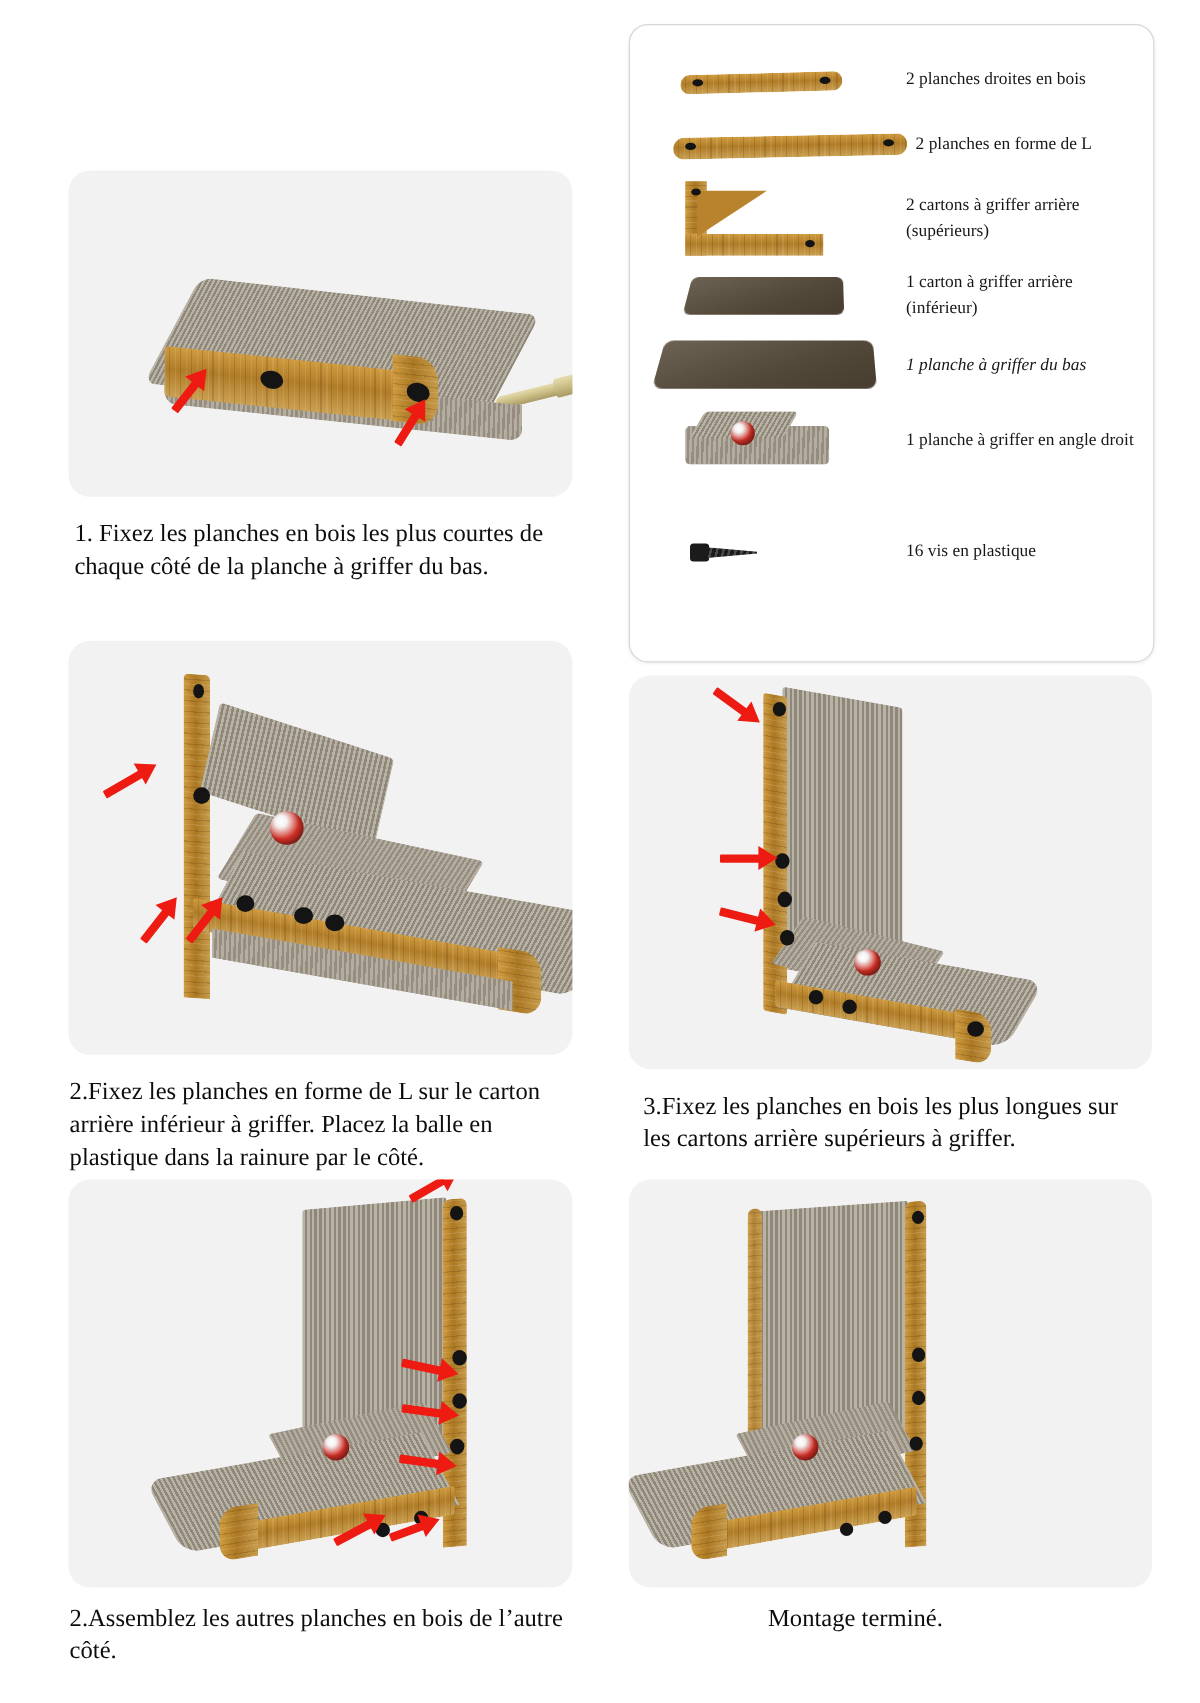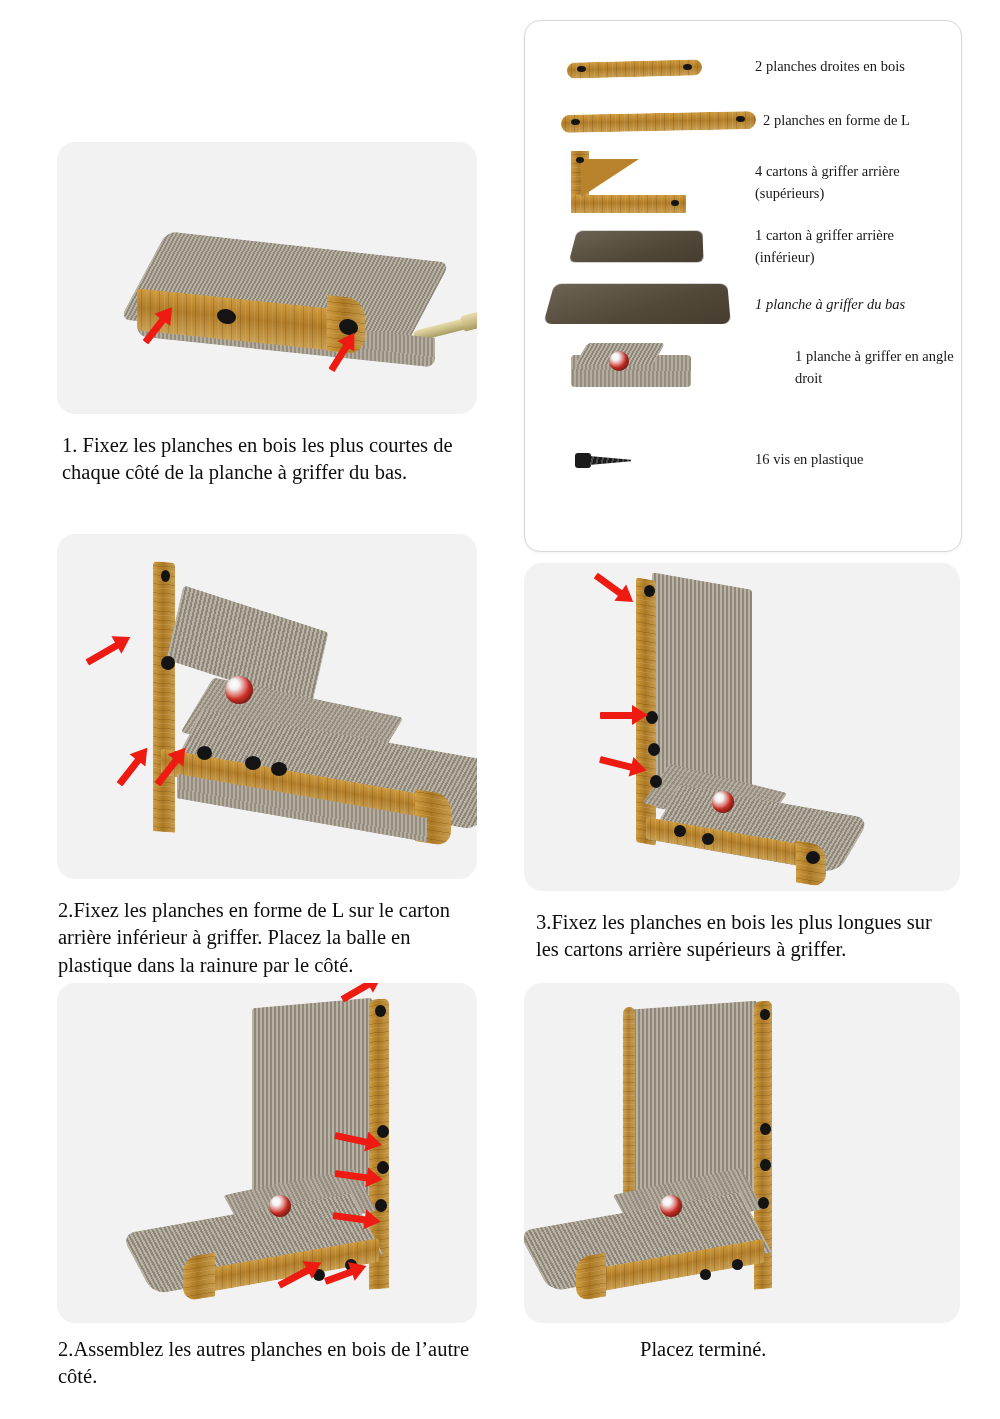--- a/index.html
+++ b/index.html
@@ -203,40 +203,40 @@
 
   <div class="part-row" style="top:126px; height:72px;">
     <div class="part-art">
       <div class="wood-v" style="position:absolute; left:46px; top:4px; width:18px; height:62px;"></div>
       <div class="wood" style="position:absolute; left:46px; top:48px; width:115px; height:18px;"></div>
       <div class="wood" style="position:absolute; left:56px; top:12px;
            width:0; height:0; border-left:58px solid #b8832c; border-bottom:38px solid transparent;"></div>
       <div class="hole" style="left:51px; top:10px; width:8px; height:6px;"></div>
       <div class="hole" style="left:146px; top:53px; width:8px; height:6px;"></div>
     </div>
-    <div class="part-label">4 cartons à griffer arrière (supérieurs)</div>
+    <div class="part-label">2 cartons à griffer arrière (supérieurs)</div>
   </div>
 
   <div class="part-row" style="top:200px; height:52px;">
     <div class="part-art">
       <div class="card-dark" style="position:absolute; left:48px; top:8px; width:130px; height:34px;
            border-radius:6px; transform: perspective(180px) rotateX(22deg) skewX(-6deg);"></div>
     </div>
     <div class="part-label">1 carton à griffer arrière (inférieur)</div>
   </div>
 
   <div class="part-row" style="top:254px; height:60px;font-style:italic;">
     <div class="part-art">
       <div class="card-dark" style="position:absolute; left:24px; top:6px; width:180px; height:44px;
            border-radius:8px; transform: perspective(220px) rotateX(24deg) skewX(-5deg);"></div>
     </div>
     <div class="part-label">1 planche à griffer du bas</div>
   </div>
 
-  <div class="part-row" style="top:316px; height:62px;gap:40px;">
+  <div class="part-row" style="top:316px; height:62px;">
     <div class="part-art">
       <div class="corru-soft" style="position:absolute; left:46px; top:18px; width:120px; height:32px; border-radius:4px;"></div>
       <div class="corru" style="position:absolute; left:56px; top:6px; width:78px; height:22px;
            transform: skewX(-30deg); border-radius:4px;"></div>
       <div class="ball" style="left:84px; top:14px; width:20px; height:20px;"></div>
     </div>
     <div class="part-label">1 planche à griffer en angle droit</div>
   </div>
 
 
@@ -400,13 +400,13 @@
   <div class="ball" style="left:136px; top:212px; width:22px; height:22px;"></div>
 
   <div class="hole" style="left:236px; top:26px; width:10px; height:11px;"></div>
   <div class="hole" style="left:236px; top:140px; width:11px; height:12px;"></div>
   <div class="hole" style="left:236px; top:176px; width:11px; height:12px;"></div>
   <div class="hole" style="left:234px; top:214px; width:11px; height:12px;"></div>
   <div class="hole" style="left:208px; top:276px; width:11px; height:11px;"></div>
   <div class="hole" style="left:176px; top:286px; width:11px; height:11px;"></div>
 </div>
 
-<div class="caption" style="left:640px; top:1336px; width:320px; text-align:left;">Placez terminé.</div>
+<div class="caption" style="left:640px; top:1336px; width:320px; text-align:left;">Montage terminé.</div>
 
 </body></html>

